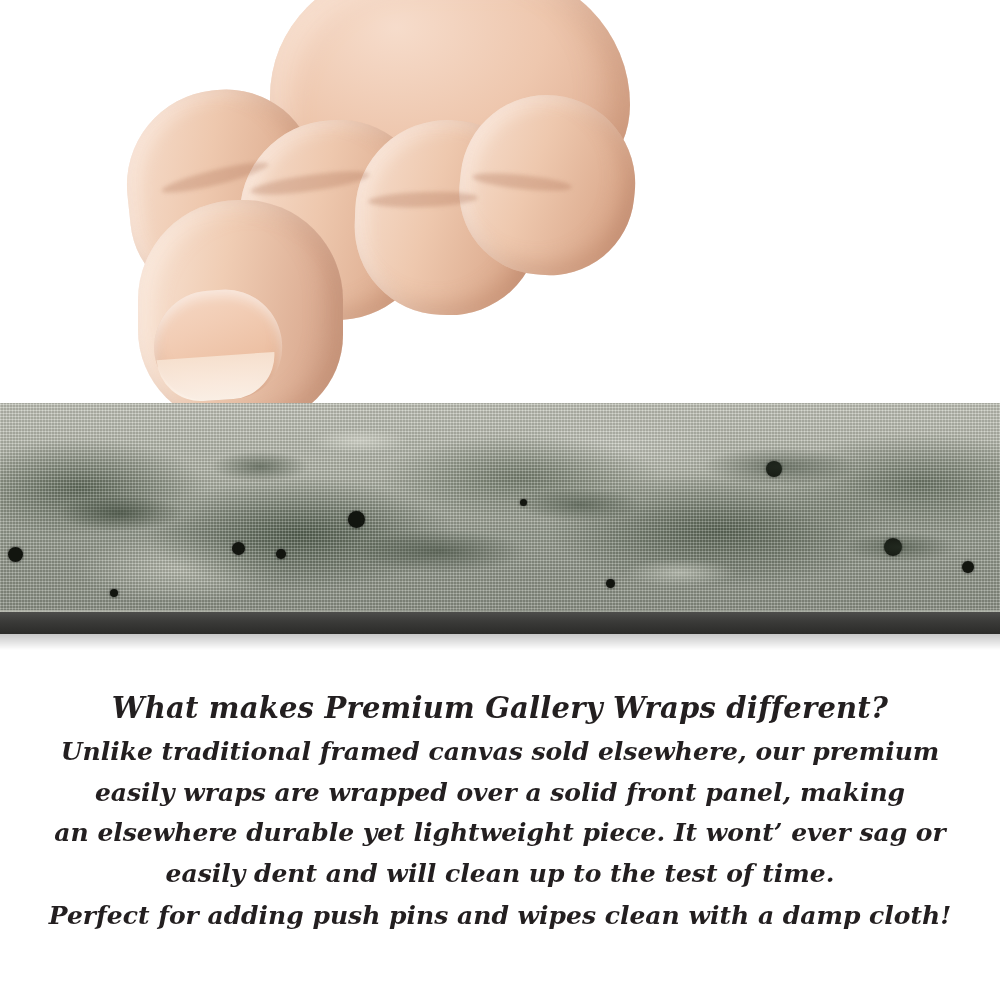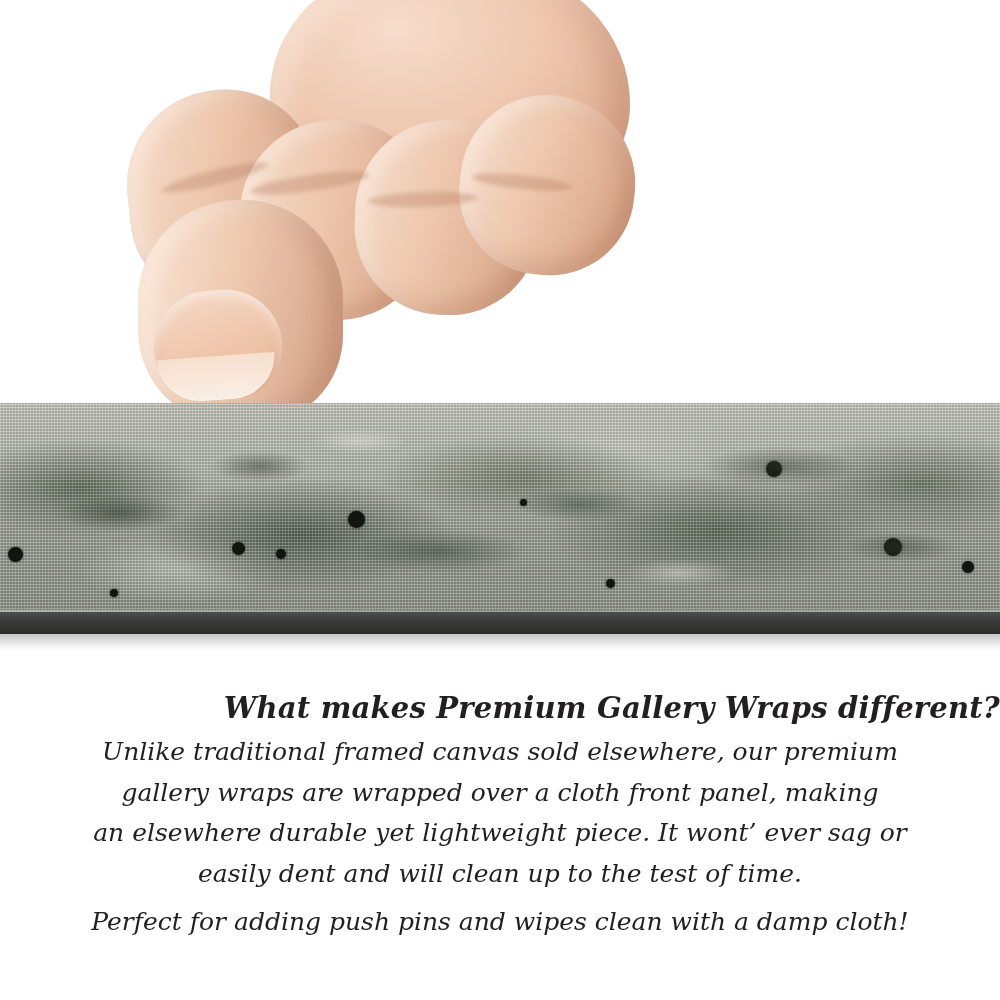--- a/index.html
+++ b/index.html
@@ -207,32 +207,31 @@
     font-family: "DejaVu Serif", serif;
     font-style: italic;
   }
 
   .caption h1 {
     margin: 0 0 6px 0;
     font-size: 29px;
     font-weight: 700;
     letter-spacing: 0.2px;
     line-height: 1.25;
-    text-align: right;
   }
 
   .caption p {
     margin: 0;
     font-size: 25px;
-    font-weight: 400;
+    font-weight: 700;
     line-height: 1.62;
   }
 
   .caption p.last {
-    margin-top: 8px;
+    margin-top: 2px;
   }
 </style>
 </head>
 <body>
 
 <div class="page">
 
   <div class="photo">
 
     <div class="hand">
@@ -264,19 +263,19 @@
     </div>
 
     <div class="panel-edge-hi"></div>
     <div class="panel-edge"></div>
     <div class="panel-shadow"></div>
   </div>
 
   <div class="caption">
     <h1>What makes Premium Gallery Wraps different?</h1>
     <p>Unlike traditional framed canvas sold elsewhere, our premium</p>
-    <p>gallery wraps are wrapped over a cloth front panel, making</p>
+    <p>easily wraps are wrapped over a solid front panel, making</p>
     <p>an elsewhere durable yet lightweight piece. It wont’ ever sag or</p>
     <p>easily dent and will clean up to the test of time.</p>
     <p class="last">Perfect for adding push pins and wipes clean with a damp cloth!</p>
   </div>
 
 </div>
 
 </body></html>

